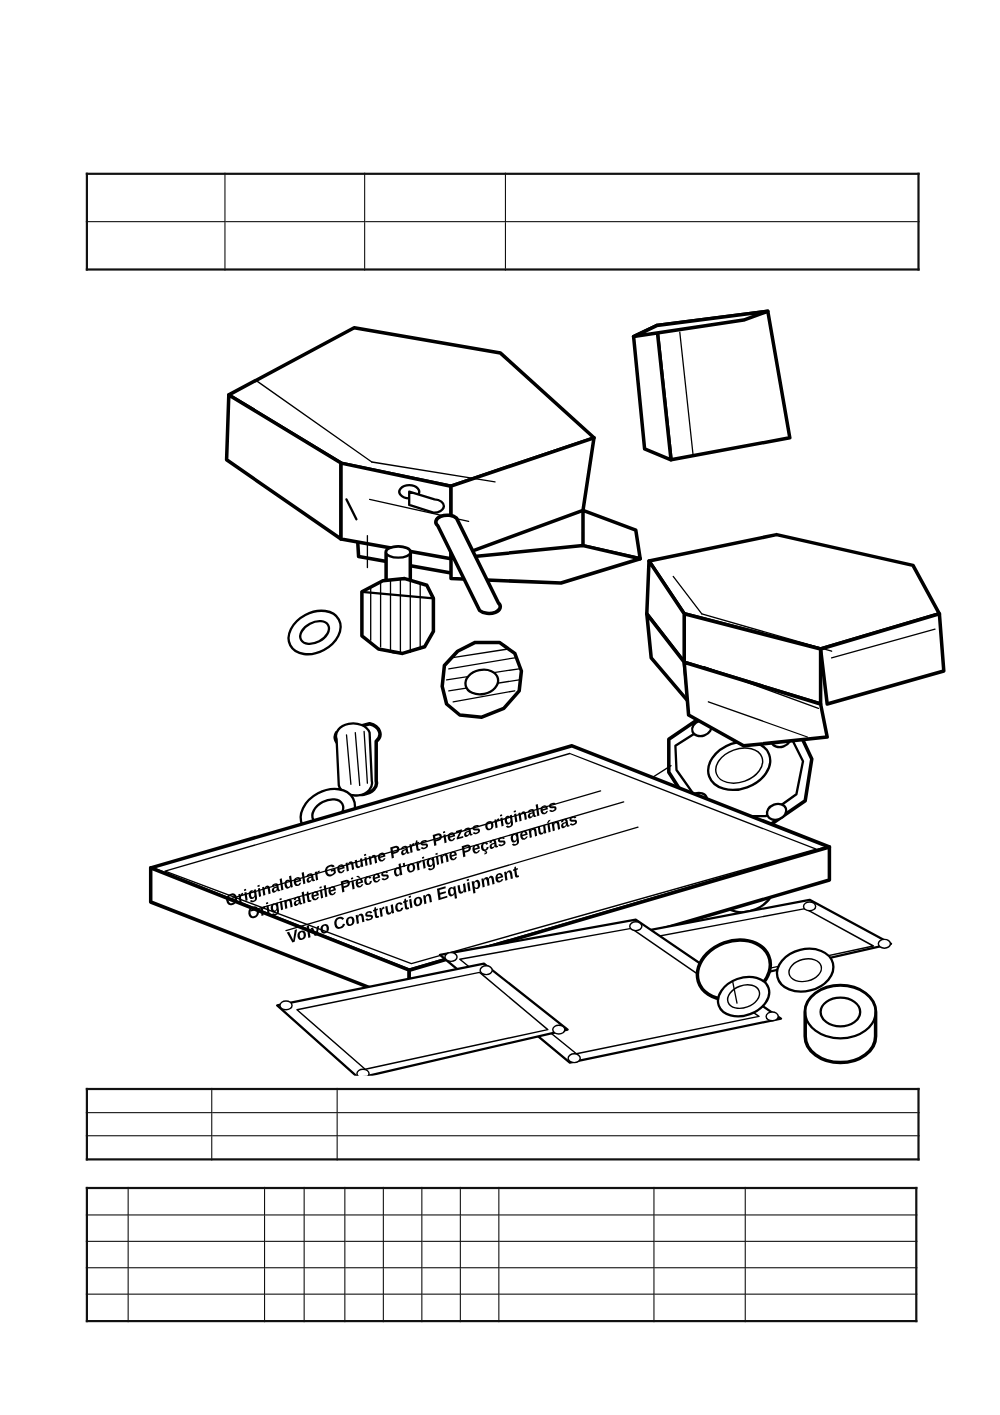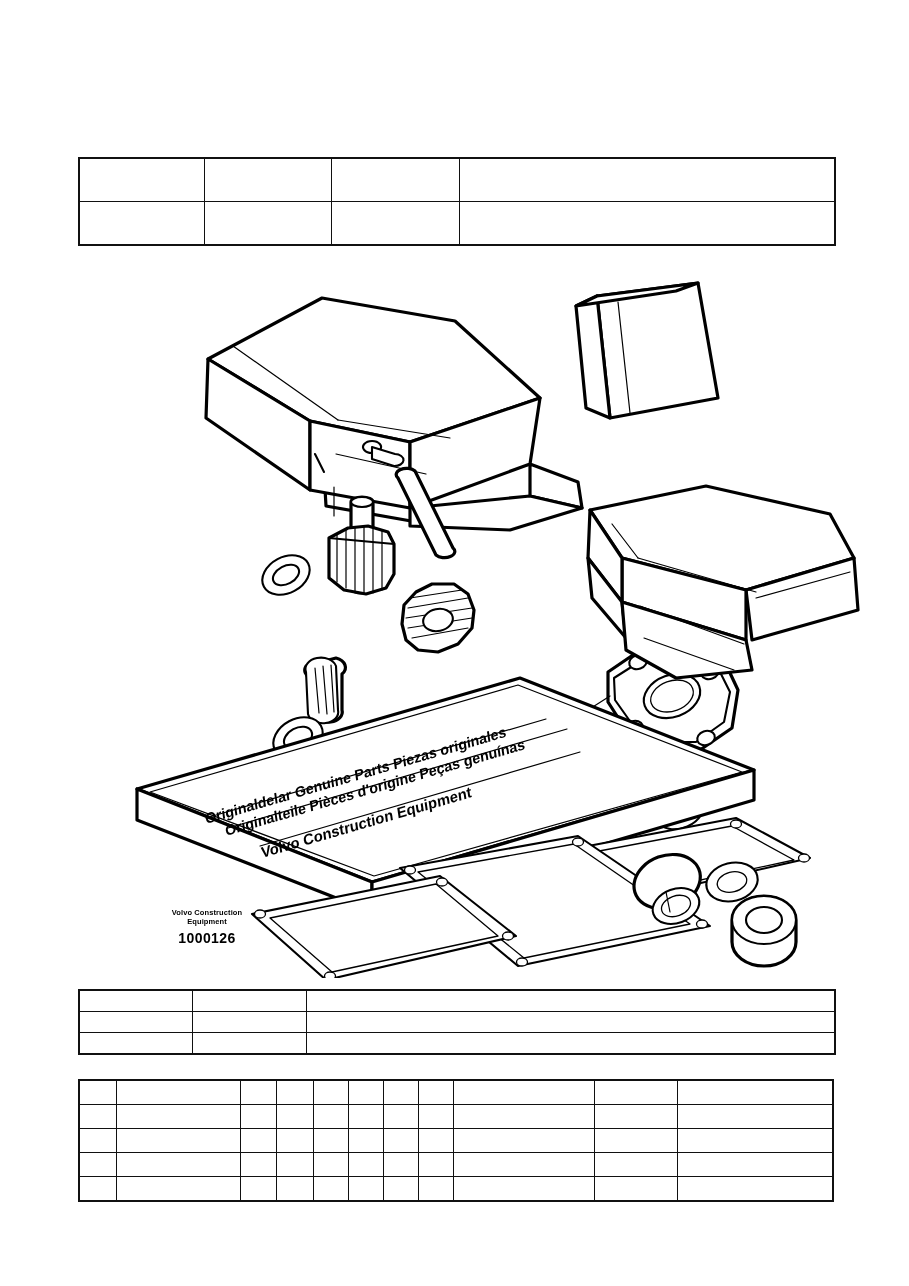--- a/index.html
+++ b/index.html
@@ -358,25 +358,20 @@
         <path class="lnm" d="M622,662 L622,684"></path>
         <path class="lnm" d="M686,662 L686,684"></path>
       </g>
       <g>
         <ellipse class="wfm" cx="622" cy="624" rx="26" ry="19" transform="rotate(-14 622 624)"></ellipse>
         <ellipse class="wft" cx="622" cy="624" rx="15" ry="10" transform="rotate(-14 622 624)"></ellipse>
       </g>
     </svg>
   </div>
 
-  <div id="caption-block">
-    <div id="caption-line1">Volvo Construction</div>
-    <div id="caption-line2">Equipment</div>
-    <div id="caption-figno">1000126</div>
-  </div>
 
   <table class="grid" id="table-middle">
     <colgroup>
       <col style="width:113px">
         <col style="width:114px">
         <col style="width:529px">
     </colgroup>
     <tbody>
       <tr>
         <td></td>

